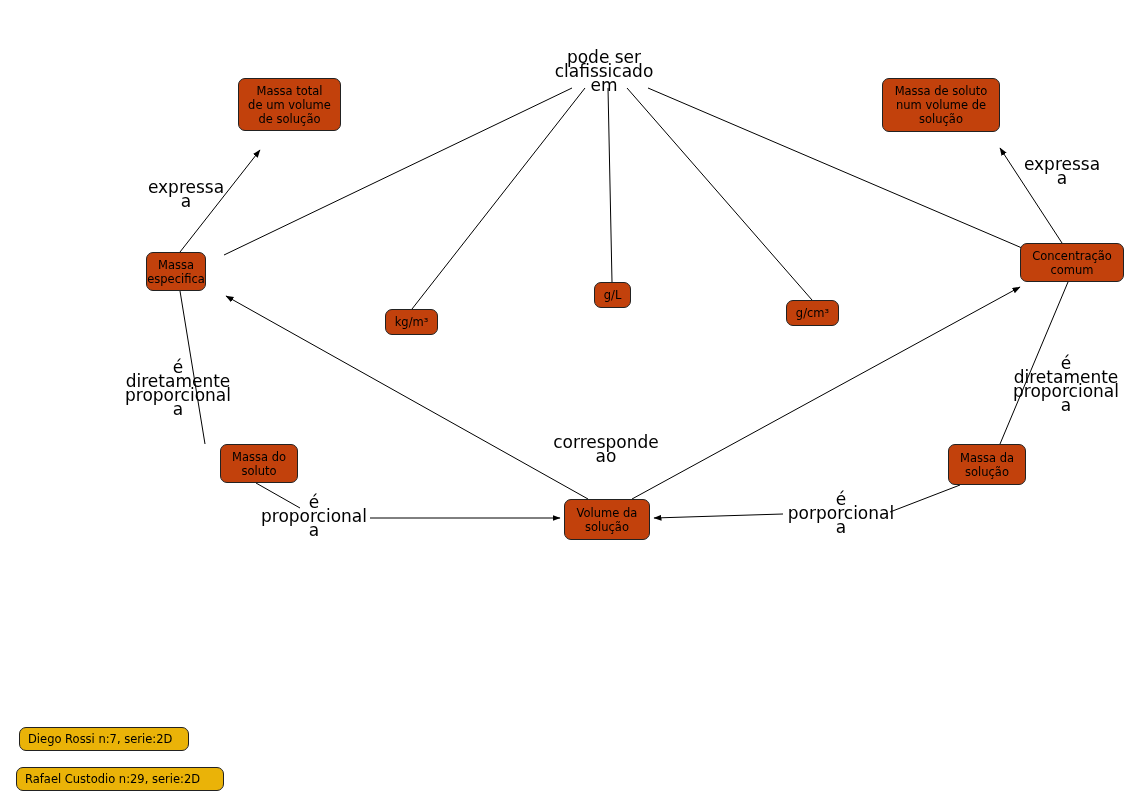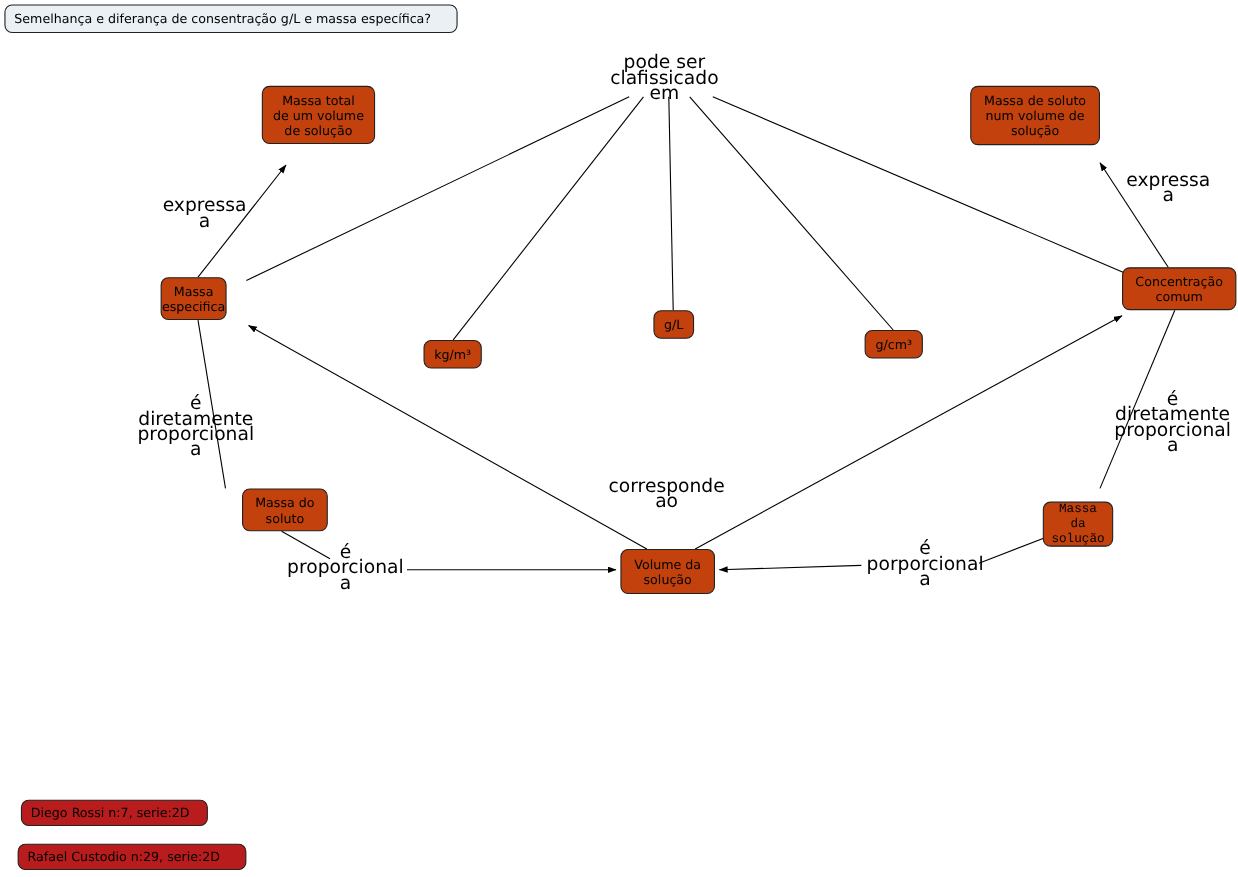--- a/index.html
+++ b/index.html
@@ -62,21 +62,21 @@
     font-size: 11.5px;
     color: #000000;
     display: flex;
     align-items: center;
     padding: 0 8px;
     white-space: nowrap;
   }
   .credit {
     position: absolute;
     box-sizing: border-box;
-    background: #b91c1c;
+    background: #eab308;
     border: 1px solid #222222;
     border-radius: 7px;
     font-size: 11.5px;
     color: #000000;
     display: flex;
     align-items: center;
     padding: 0 8px;
     white-space: nowrap;
   }
 </style>
@@ -103,23 +103,20 @@
         <path d="M 1068 282 L 1000 444" stroke="#000000" stroke-width="1" fill="none"></path>
         <path d="M 588 499 L 226 296" stroke="#000000" stroke-width="1" fill="none" marker-end="url(#arrowhead)"></path>
         <path d="M 632 499 L 1020 287" stroke="#000000" stroke-width="1" fill="none" marker-end="url(#arrowhead)"></path>
         <path d="M 370 518 L 560 518" stroke="#000000" stroke-width="1" fill="none" marker-end="url(#arrowhead)"></path>
         <path d="M 783 514 L 654 518" stroke="#000000" stroke-width="1" fill="none" marker-end="url(#arrowhead)"></path>
         <path d="M 256 483 L 300 508" stroke="#000000" stroke-width="1" fill="none"></path>
         <path d="M 960 485 L 890 512" stroke="#000000" stroke-width="1" fill="none"></path>
       </g>
   </svg>
 
-  <div class="question" style="left: 4px; top: 4px; width: 412px; height: 26px;">
-    <span>Semelhança e diferança de consentração g/L e massa específica?</span>
-  </div>
 
   <div id="node-layer">
       <div class="node" style="left: 238px; top: 78px; width: 103px; height: 53px;">Massa total
 de um volume
 de solução</div>
       <div class="plain" style="left: 548px; top: 56px; width: 112px; height: 30px; display: flex; align-items: center; justify-content: center;">pode ser
 clafissicado em</div>
       <div class="node" style="left: 882px; top: 78px; width: 118px; height: 54px;">Massa de soluto
 num volume de
 solução</div>
@@ -131,21 +128,21 @@
 comum</div>
       <div class="node" style="left: 594px; top: 282px; width: 37px; height: 26px;">g/L</div>
       <div class="node" style="left: 385px; top: 309px; width: 53px; height: 26px;">kg/m³</div>
       <div class="node" style="left: 786px; top: 300px; width: 53px; height: 26px;">g/cm³</div>
       <div class="plain" style="left: 130px; top: 373px; width: 96px; height: 30px; display: flex; align-items: center; justify-content: center;">é diretamente
 proporcional a</div>
       <div class="plain" style="left: 1018px; top: 369px; width: 96px; height: 30px; display: flex; align-items: center; justify-content: center;">é diretamente
 proporcional a</div>
       <div class="node" style="left: 220px; top: 444px; width: 78px; height: 39px;">Massa do
 soluto</div>
-      <div class="node" style="left: 948px; top: 456px; width: 64px; height: 41px; font-family: Liberation Mono, monospace;">Massa da
+      <div class="node" style="left: 948px; top: 444px; width: 78px; height: 41px;">Massa da
 solução</div>
       <div class="plain" style="left: 556px; top: 441px; width: 100px; height: 16px; display: flex; align-items: center; justify-content: center;">corresponde ao</div>
       <div class="plain" style="left: 260px; top: 508px; width: 108px; height: 16px; display: flex; align-items: center; justify-content: center;">é proporcional a</div>
       <div class="plain" style="left: 787px; top: 505px; width: 108px; height: 16px; display: flex; align-items: center; justify-content: center;">é porporcional a</div>
       <div class="node" style="left: 564px; top: 499px; width: 86px; height: 41px;">Volume da
 solução</div>
     </div>
   <div id="credit-layer">
       <div class="credit" style="left: 19px; top: 727px; width: 170px; height: 24px;">Diego Rossi n:7, serie:2D</div>
       <div class="credit" style="left: 16px; top: 767px; width: 208px; height: 24px;">Rafael Custodio n:29, serie:2D</div>

